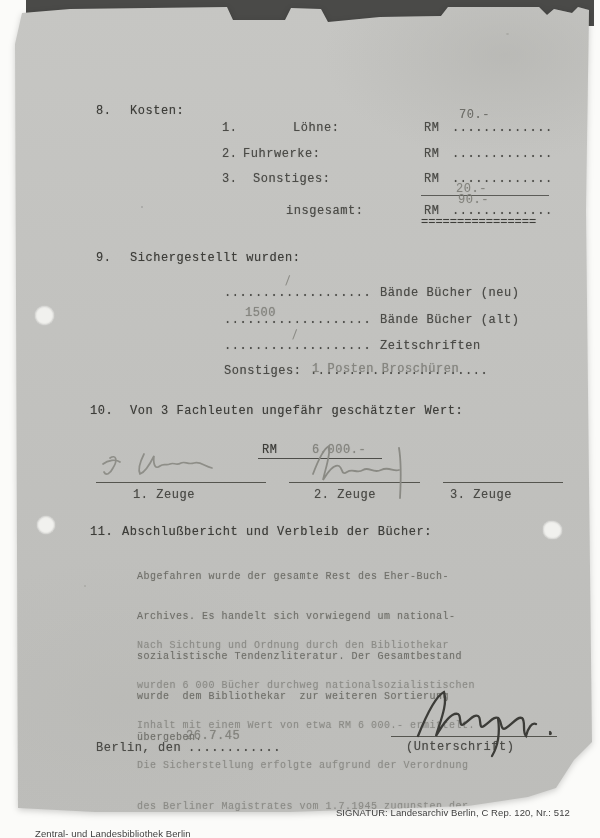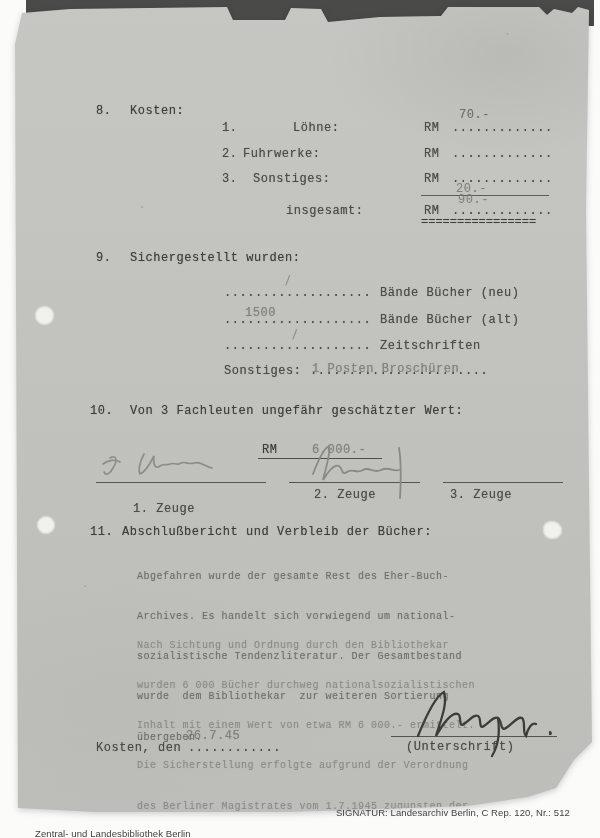--- a/index.html
+++ b/index.html
@@ -113,21 +113,21 @@
   <div class="abs t t-dark" style="left:130px;top:404px;text-align:right;">Von 3 Fachleuten ungefähr geschätzter Wert:</div>
 
   <div class="abs t t-dark" style="left:262px;top:443px;">RM</div>
   <div class="abs t t-ghost" style="left:312px;top:443px;">6.000.-</div>
   <div class="rule" style="left:258px;top:458px;width:124px;border-top-color:#4d4d49;"></div>
 
   <div class="wline" style="left:96px;top:482px;width:170px;"></div>
   <div class="wline" style="left:289px;top:482px;width:131px;"></div>
   <div class="wline" style="left:443px;top:482px;width:120px;"></div>
 
-  <div class="abs t" style="left:133px;top:488px;margin-top:14px;">1. Zeuge</div>
+  <div class="abs t" style="left:133px;top:488px;">1. Zeuge</div>
   <div class="abs t" style="left:314px;top:488px;">2. Zeuge</div>
   <div class="abs t" style="left:450px;top:488px;">3. Zeuge</div>
 
   <svg style="left:100px;top:450px;" width="170" height="36" viewBox="0 0 170 36">
     <g fill="none" stroke="#8e8e88" stroke-width="1.7" stroke-linecap="round">
       <path d="M10,8 C16,4 18,10 13,18 C10,24 6,26 4,22"></path>
       <path d="M3,14 C8,10 16,9 20,12"></path>
       <path d="M44,4 C40,12 38,20 40,24 C46,22 52,10 54,6 C53,14 55,20 60,16 C64,13 66,16 70,14 C74,12 76,16 81,13 C85,11 88,15 94,13 C100,11 104,16 112,18"></path>
     </g>
   </svg>
@@ -152,21 +152,21 @@
   <div class="abs para p2" style="left:137px;top:612px;">
     <div>Nach Sichtung und Ordnung durch den Bibliothekar</div>
     <div>wurden 6 000 Bücher durchweg nationalsozialistischen</div>
     <div>Inhalt mit einem Wert von etwa RM 6 000.- ermittelt.</div>
     <div>Die Sicherstellung erfolgte aufgrund der Verordnung</div>
     <div>des Berliner Magistrates vom 1.7.1945 zugunsten der</div>
     
     
   </div>
 
-  <div class="abs t" style="left:96px;top:741px;">Kosten, den </div>
+  <div class="abs t" style="left:96px;top:741px;">Berlin, den </div>
   <div class="abs t" style="left:188px;top:741px;">............</div>
   <div class="abs t t-ghost" style="left:186px;top:729px;">26.7.45</div>
 
   <div class="wline" style="left:391px;top:736px;width:166px;border-top-width:1.8px;"></div>
   <div class="abs t" style="left:406px;top:740px;">(Unterschrift)</div>
 
   <svg style="left:400px;top:688px;" width="165" height="70" viewBox="0 0 165 70">
     <g fill="none" stroke="#3c3c38" stroke-width="2.3" stroke-linecap="round">
       <path d="M18,48 C26,28 36,8 44,4 C48,16 40,34 36,48 C44,34 52,24 58,26 C62,28 58,40 64,36 C70,32 74,26 78,28 C82,30 78,42 84,38 C90,34 94,28 98,30 C102,32 100,44 106,40 C112,36 118,28 122,30 C126,33 122,44 126,48 C128,40 132,34 136,36"></path>
       <path d="M98,30 C100,44 98,58 92,68"></path>

